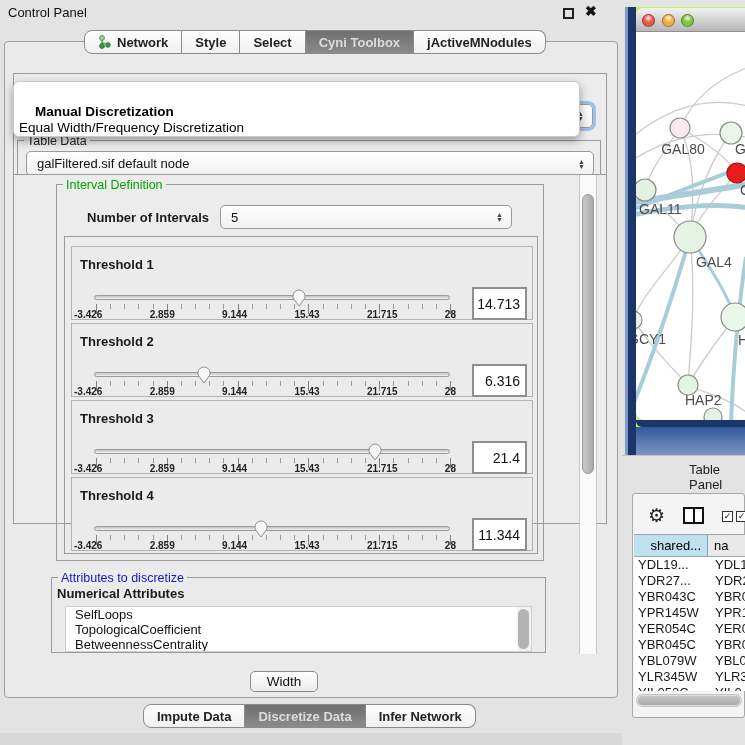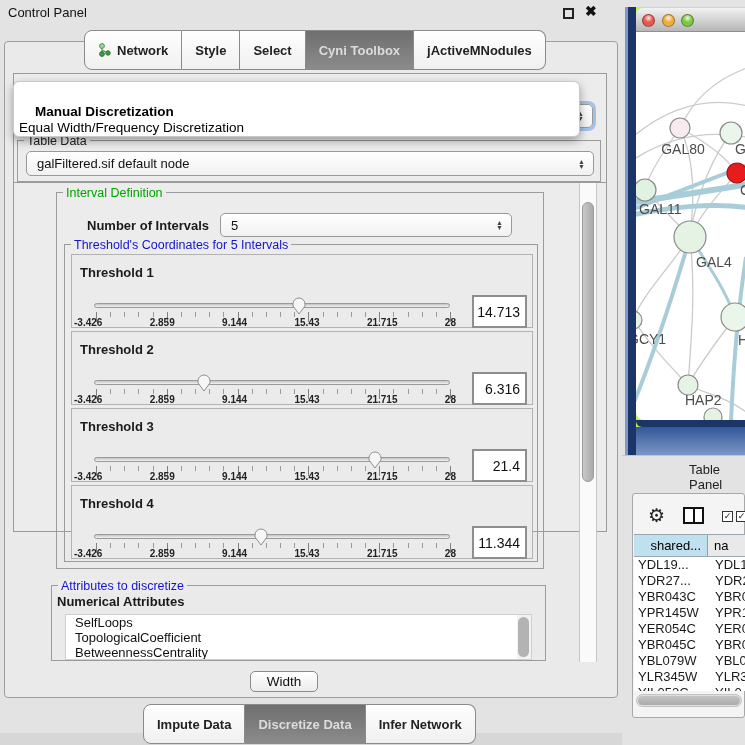--- a/index.html
+++ b/index.html
@@ -10,21 +10,21 @@
   
   .cp-titlebar { left:0; top:0; width:622px; height:26px; }
   .cp-title { left:8px; top:5px; font-size:13px; color:#111; }
   .win-ico { top:8px; width:11px; height:11px; }
   .float-ico { left:563px; border:2px solid #222; }
   .close-ico { left:585px; top:3px; font-size:14px; font-weight:bold; color:#111; width:auto; height:auto; }
 
   .outer-panel { left:4px; top:41px; width:614px; height:657px; background:#eaeaea; border:1px solid #9e9e9e; border-radius:4px; }
 
   
-  .tabbar { display:flex; height:40px; z-index:6; }
+  .tabbar { display:flex; height:24px; z-index:6; }
   .tab { border:1px solid #8a8a8a; border-left:none; background:linear-gradient(180deg,#fefefe,#f0f0f0); font-size:13px; font-weight:600; color:#222; display:flex; align-items:center; padding:0 13px; white-space:nowrap; cursor:default; }
   .tab:first-child { border-left:1px solid #8a8a8a; border-radius:8px 0 0 8px; }
   .tab:last-child { border-radius:0 8px 8px 0; }
   .tab.sel { background:linear-gradient(180deg,#6f6f6f,#8b8b8b); color:#dcdcdc; }
   .top-tabs { left:84px; top:30px; }
   .bottom-tabs { left:143px; top:704px; }
   .net-ico { width:14px; height:14px; margin-right:5px; }
 
   
   .algo-panel { left:13px; top:73px; width:594px; height:110px; border:1px solid #9b9b9b; background:#ececec; }
@@ -38,21 +38,21 @@
   
   .dropdown { left:13px; top:81px; width:567px; height:56px; background:#fff; border:1px solid #c9c9c9; border-radius:6px; box-shadow:0 4px 10px rgba(0,0,0,.35); z-index:20; }
   .dd-hint { position:absolute; top:5px; left:0; right:0; text-align:center; font-size:13px; color:#b7b7b7; }
   .dd-opt1 { position:absolute; top:22px; left:5px; font-size:13.5px; font-weight:bold; color:#000;padding-left:16px; }
   .dd-opt2 { position:absolute; top:38px; left:5px; font-size:13.5px; color:#000; }
 
   .tabledata-grp { left:17px; top:140px; width:584px; height:42px; border:1px solid #9b9b9b; }
   .tabledata-grp .grp-label { color:#222; }
   .td-combo { position:absolute; left:8px; top:10px; width:568px; height:25px; }
 
-  .settings-panel { left:13px; top:182px; width:594px; height:350px; border:1px solid #9b9b9b; background:#ececec; }
+  .settings-panel { left:13px; top:174px; width:594px; height:350px; border:1px solid #9b9b9b; background:#ececec; }
   .vtrack { position:absolute; left:565px; top:0; width:18px; height:479px; background:#fafafa; border-left:1px solid #c6c6c6; border-right:1px solid #c6c6c6; }
   .vthumb { position:absolute; left:2px; top:19px; width:12px; height:280px; border-radius:6px; background:linear-gradient(90deg,#c9c9c9,#a9a9a9); border:1px solid #9a9a9a; }
 
   .interval-grp { position:absolute; left:42px; top:9px; width:488px; height:377px; border:1px solid #9b9b9b; }
   .interval-grp > .grp-label { color:#00a400; }
   .noi-label { position:absolute; left:30px; top:25px; font-size:13px; font-weight:bold; }
   .noi-combo { position:absolute; left:163px; top:20px; width:292px; height:24px; }
   .thresh-grp { position:absolute; left:7px; top:51px; width:474px; height:318px; border:1px solid #9b9b9b; }
   .thresh-grp > .grp-label, .attr-grp > .grp-label { color:#1414cc; }
 
@@ -171,21 +171,20 @@
 
   <div class="interval-grp">
     <div class="grp-label">Interval Definition</div>
     <div class="noi-label">Number of Intervals</div>
     <div class="noi-combo combo">
       <span>5</span>
       <span class="spinner">▲<br>▼</span>
     </div>
 
     <div class="thresh-grp">
-      <div class="grp-label">Threshold's Coordinates for 5 Intervals</div>
 
       <div class="t-row" style="top:9px">
         <div class="t-label">Threshold 1</div>
         <div class="t-track"></div>
         <svg class="t-thumb" viewBox="0 0 16 19" style="left: 219.482px;">
             <path d="M2 8 a6 6 0 0 1 12 0 v2 l-6 8 l-6 -8 z" fill="#f6f6f6" stroke="#8f8f8f"></path>
           </svg>
         <div class="t-ticks"></div>
         <div class="t-scale">
             <span>-3.426</span>

